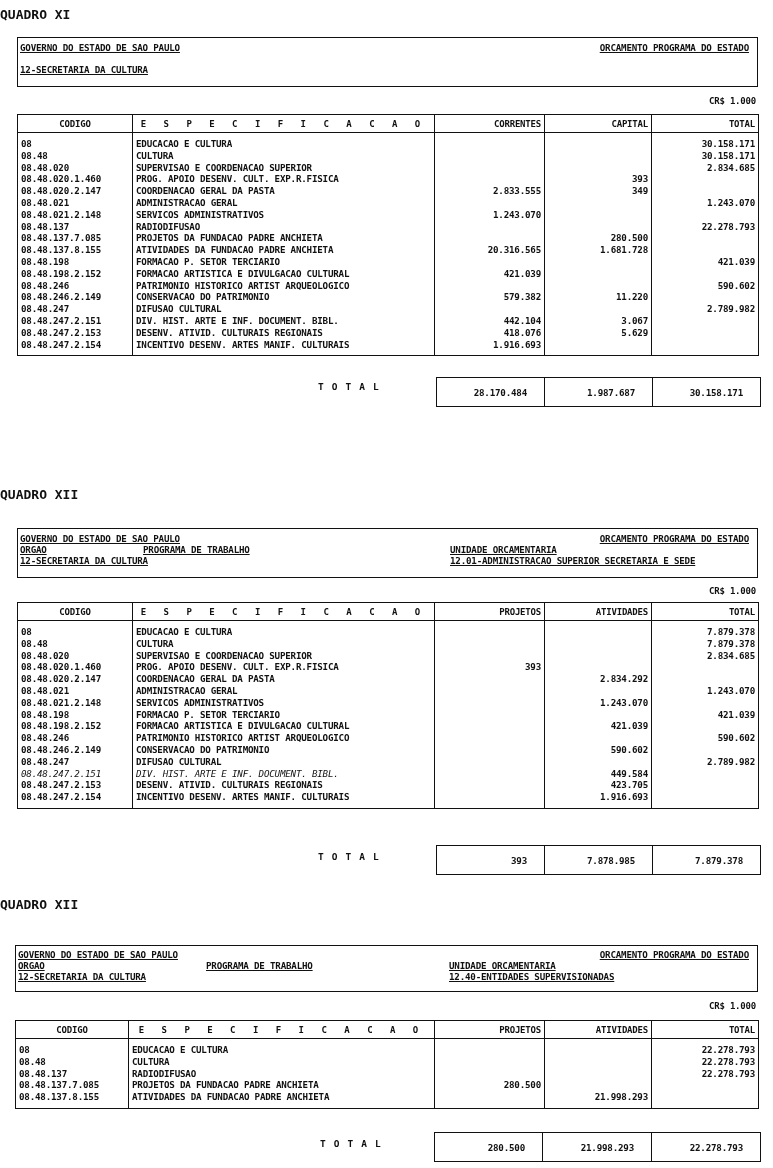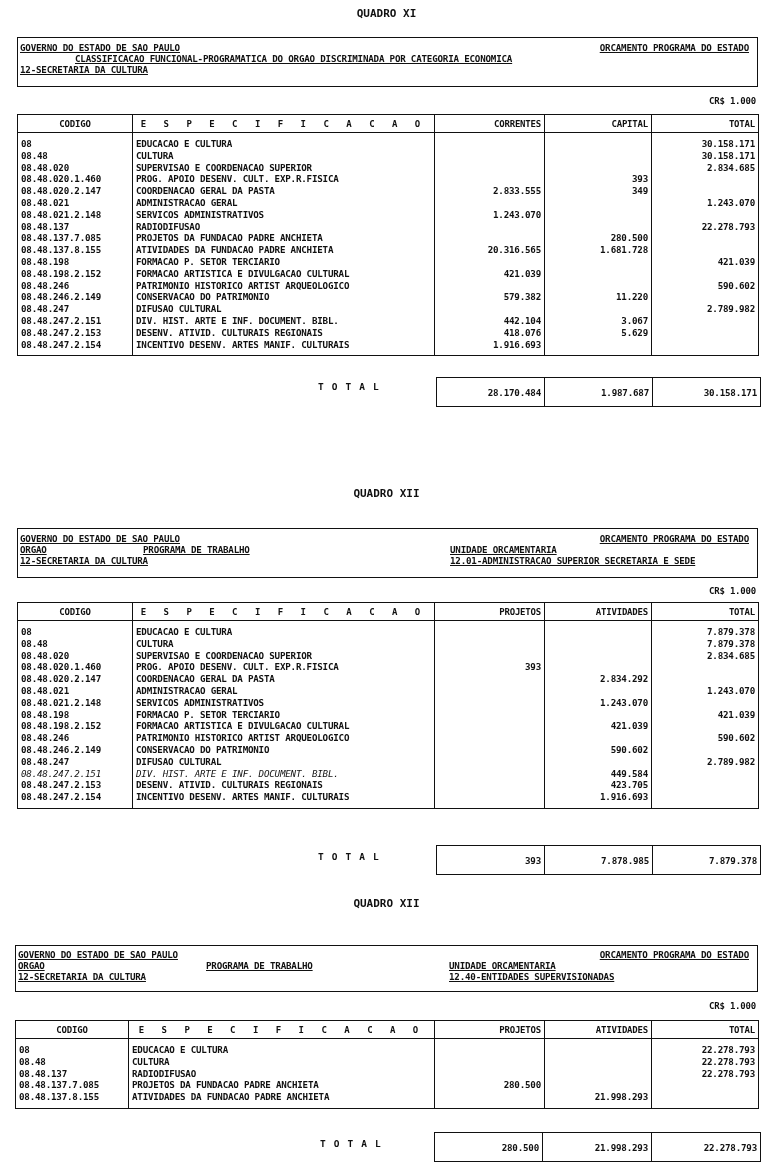--- a/index.html
+++ b/index.html
@@ -1,21 +1,21 @@
 <!DOCTYPE html>
 <html><head>
 <meta charset="utf-8">
 <style>
   html, body { margin:0; padding:0; background:#ffffff; }
   body {
     width:773px; height:1168px; position:relative; overflow:hidden;
     font-family:"DejaVu Sans Mono","Liberation Mono",monospace;
     color:#111; font-weight:bold; font-size:9.2px; letter-spacing:-0.2px;
   }
-  .quadro-title { position:absolute; width:100%; text-align:center; font-size:11px; letter-spacing:0; }
+  .quadro-title { position:absolute; width:100%; font-size:13px; letter-spacing:0; }
   .hbox { position:absolute; border:1.5px solid #111; box-sizing:border-box; }
   .hline { position:absolute; white-space:pre; line-height:12px;text-decoration:underline; }
   .unit { position:absolute; right:17px; font-size:9px; }
   table.grid {
     position:absolute; border-collapse:collapse; table-layout:fixed;
     border:1.5px solid #111;
   }
   table.grid th, table.grid td { padding:0 3px; white-space:nowrap; overflow:hidden; }
   table.grid thead th {
     height:17px; border-bottom:1.5px solid #111; font-size:9px; font-weight:bold;
@@ -24,33 +24,32 @@
   table.grid th.c-code { text-align:center; }
   table.grid th.num { text-align:right; }
   table.grid td { line-height:11.8px; height:11.8px; vertical-align:bottom; }
   .vsep { border-left:1.5px solid #111; }
   td.num { text-align:right; }
   tbody tr:first-child td { padding-top:5px; }
   tbody tr:last-child td { padding-bottom:5px; }
   .italic { font-style:italic; font-weight:normal; }
   .total-label { position:absolute; letter-spacing:8px; font-size:9.5px; }
   table.totals { position:absolute; border-collapse:collapse; table-layout:fixed; border:1.5px solid #111; }
-  table.totals td { height:18px; text-align:right; padding:0 3px; border-left:1.5px solid #111; }
+  table.totals td { height:18px; text-align:right; padding:0 17px; border-left:1.5px solid #111; }
   table.totals td:first-child { border-left:none; }
 </style>
 </head>
 <body>
 
 <div>
   <div class="quadro-title" style="top:7px;">QUADRO XI</div>
 
   <div class="hbox" style="left:17px; top:37px; width:741px; height:50px;">
     <div class="hline" style="left:2px; top:4px;">GOVERNO DO ESTADO DE SAO PAULO</div>
     <div class="hline" style="right:8px; top:4px;">ORCAMENTO PROGRAMA DO ESTADO</div>
-    <div class="hline" style="left:57px; top:15px;">CLASSIFICACAO FUNCIONAL-PROGRAMATICA DO ORGAO DISCRIMINADA POR CATEGORIA ECONOMICA</div>
     <div class="hline" style="left:2px; top:26px;">12-SECRETARIA DA CULTURA</div>
   </div>
 
   <div class="unit" style="top:96px;">CR$ 1.000</div>
 
   <table class="grid" id="t0" style="left:17px; top:114px; width:741px;">
     <colgroup>
         <col style="width:115px">
         <col style="width:302px">
         <col style="width:110px">

